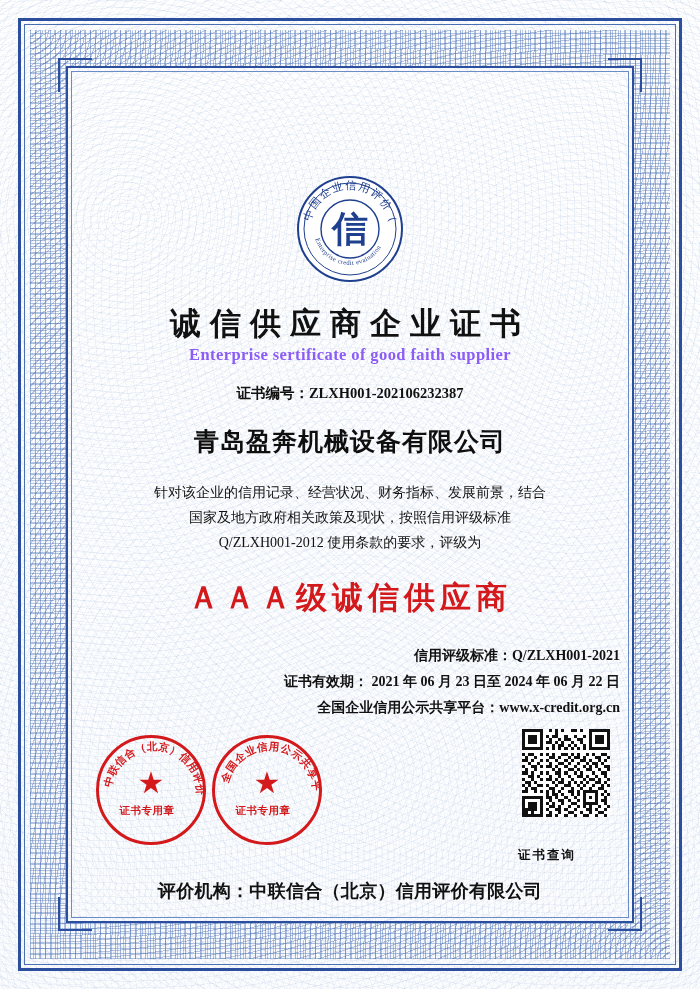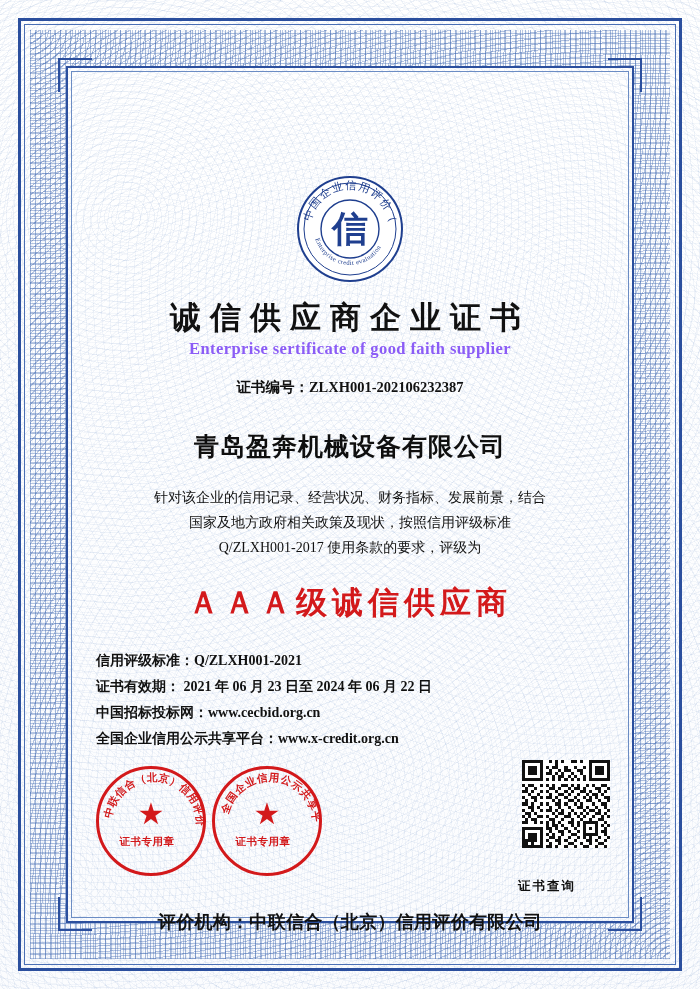--- a/index.html
+++ b/index.html
@@ -101,21 +101,21 @@
     margin-top: 95px;
     display: flex;
     justify-content: center;
   }
   .emblem {
     width: 108px; height: 108px;
     position: relative;
   }
 
   .main-title {
-    margin-top: 14px;
+    margin-top: 20px;
     font-size: 31px;
     letter-spacing: 9px;
     font-weight: bold;
     color: #111;
     font-family: "DejaVu Serif", serif;
   }
   .sub-title {
     margin-top: 0;
     font-size: 16.5px;
     font-weight: bold;
@@ -123,21 +123,21 @@
     color: #8b5cf6;
     font-family: "Liberation Serif", serif;
   }
   .cert-no {
     margin-top: 19px;
     font-size: 14.5px;
     color: #111;
     font-weight: bold;
   }
   .company {
-    margin-top: 33px;
+    margin-top: 22px;
     font-size: 25px;
     font-weight: bold;
     letter-spacing: 1px;
     color: #0f0f0f;
     font-family: "DejaVu Serif", serif;
   }
   .para {
     margin-top: 22px;
     font-size: 14px;
     line-height: 25px;
@@ -155,21 +155,21 @@
 
   .details {
     margin-top: 24px;
     text-align: left;
     padding-left: 16px;
     font-size: 14px;
     line-height: 26px;
     color: #111;
     font-weight: bold;
   }
-  .details .row { white-space: nowrap; }
+  .details .row { white-space: nowrap; text-align: right; }
 
   
   .seals {
     position: relative;
     height: 150px;
     margin-top: 6px;
   }
   .seal {
     position: absolute;
     width: 110px; height: 110px;
@@ -277,29 +277,28 @@
     </div>
 
     <div class="main-title">诚信供应商企业证书</div>
     <div class="sub-title">Enterprise sertificate of good faith supplier</div>
     <div class="cert-no">证书编号：ZLXH001-202106232387</div>
     <div class="company">青岛盈奔机械设备有限公司</div>
 
     <div class="para">
       <div>针对该企业的信用记录、经营状况、财务指标、发展前景，结合</div>
       <div>国家及地方政府相关政策及现状，按照信用评级标准</div>
-      <div>Q/ZLXH001-2017 使用条款的要求，评级为</div>
+      <div>Q/ZLXH001-2012 使用条款的要求，评级为</div>
     </div>
 
     <div class="grade">ＡＡＡ级诚信供应商</div>
 
     <div class="details">
       <div class="row">信用评级标准：Q/ZLXH001-2021</div>
       <div class="row">证书有效期： 2021 年 06 月 23 日至 2024 年 06 月 22 日</div>
-      <div class="row">中国招标投标网：www.cecbid.org.cn</div>
       <div class="row">全国企业信用公示共享平台：www.x-credit.org.cn</div>
     </div>
 
     <div class="seals">
 
       <div class="seal one">
         <svg class="seal-arc" viewBox="0 0 110 110" width="110" height="110" aria-hidden="true">
           <defs>
               <path id="sealArc1" d="M 12,55 A 43,43 0 0 1 98,55"></path>
             </defs>

